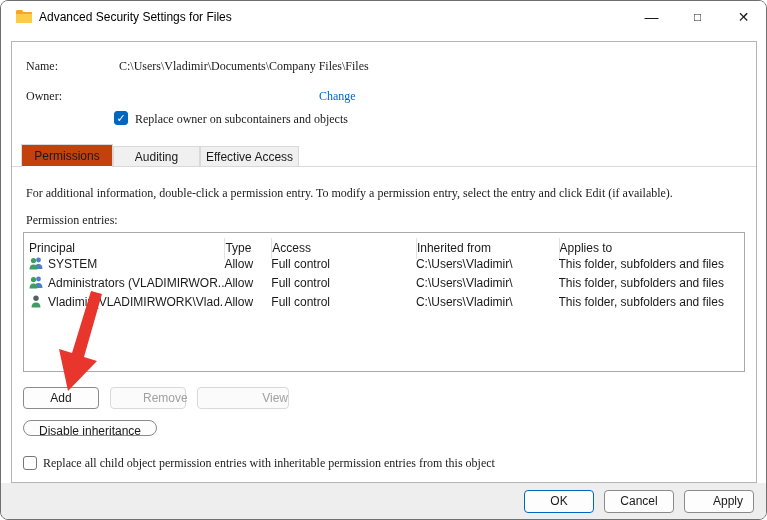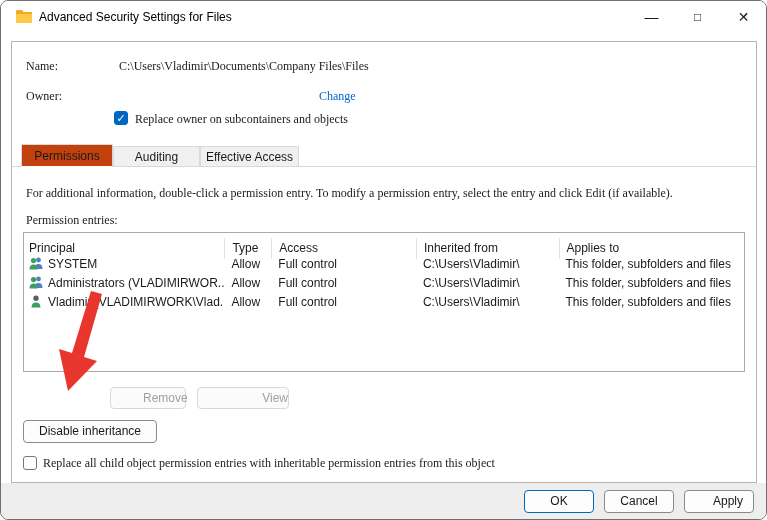--- a/index.html
+++ b/index.html
@@ -29,21 +29,21 @@
   .tab { position:absolute; top:145px; height:21px; background:#f0f0f0; border:1px solid #d9d9d9; border-bottom:none; text-align:center; line-height:20px; font-size:12px; cursor:pointer; }
   .tab.active { top:143px; height:23px; background:#c2410c; z-index:3; line-height:23px; }
   .tabline { position:absolute; left:11px; top:165px; width:744px; height:1px; background:#d9d9d9; z-index:1; }
   .tab.active::after { content:""; position:absolute; left:0; right:0; bottom:-1px; height:2px; background:#fff; }
   
   .table { position:absolute; left:22px; top:231px; width:722px; height:140px; border:1px solid #a9a9a9; background:#fff; }
   .thead { display:flex; height:21px; align-items:center; }
   .thead .cell { border-left:1px solid #e3e3e3; height:21px; line-height:21px;margin-top:10px; }
   .thead .cell:first-child { border-left:none; }
   .trow { display:flex; height:19px; align-items:center; cursor:default; }
-  .cell { overflow:hidden; white-space:nowrap; padding-left:7px; }
+  .cell { overflow:hidden; white-space:nowrap; }
   .c0 { width:201px; padding-left:5px; display:flex; align-items:center; gap:4px; }
   .c1 { width:47px; } .c2 { width:145px; } .c3 { width:143px; } .c4 { width:186px; }
   .pico { width:15px; height:13px; flex:0 0 auto; }
   
   .btn { position:absolute; height:22px; background:#fdfdfd; border:1px solid #8a8a8a; border-radius:4px; font-size:12px; color:#1a1a1a; text-align:center; line-height:20px; cursor:pointer; }
   .btn.disabled { border-color:#d9d9d9; color:#a0a0a0; background:#fbfbfb; cursor:default; }
   
   .footer { position:absolute; left:0; top:482px; width:767px; height:37px; background:#eeeeee; border-bottom-left-radius:8px; border-bottom-right-radius:8px; }
   .fbtn { position:absolute; top:7px; width:70px; height:23px; background:#fdfdfd; border:1px solid #8a8a8a; border-radius:4px; font-size:12px; text-align:center; line-height:21px; cursor:pointer; }
   .fbtn.default { border:1px solid #0067c0; }
@@ -138,23 +138,24 @@
         </svg>
         <span>Vladimir (VLADIMIRWORK\Vlad...</span>
       </div>
       <div class="cell c1">Allow</div>
       <div class="cell c2">Full control</div>
       <div class="cell c3">C:\Users\Vladimir\</div>
       <div class="cell c4">This folder, subfolders and files</div>
     </div>
   </div>
 
+  <div class="btn" style="left:22px; top:386px; width:76px;"><span>Add</span></div>
   <div class="btn disabled" style="left:109px; top:386px; width:76px;padding-left:32px;"><span>Remove</span></div>
   <div class="btn disabled" style="left:196px; top:386px; width:92px;text-align:right;"><span>View</span></div>
-  <div class="btn" style="left:22px; top:419px; width:134px; height:23px; line-height:21px;"><span>Disable inheritance</span></div>
+  <div class="btn" style="left:22px; top:419px; width:134px; height:16px; line-height:21px;border-radius:9px;"><span>Disable inheritance</span></div>
 
   <div class="checkbox unchecked" style="left:22px; top:455px;"></div>
   <span class="lbl" style="left:42px; top:455px;">Replace all child object permission entries with inheritable permission entries from this object</span>
 
   <div class="footer">
     <div class="fbtn default" style="left:523px;"><span>OK</span></div>
     <div class="fbtn" style="left:603px;"><span>Cancel</span></div>
     <div class="fbtn" style="left:683px;padding-left:18px;"><span>Apply</span></div>
   </div>
 

